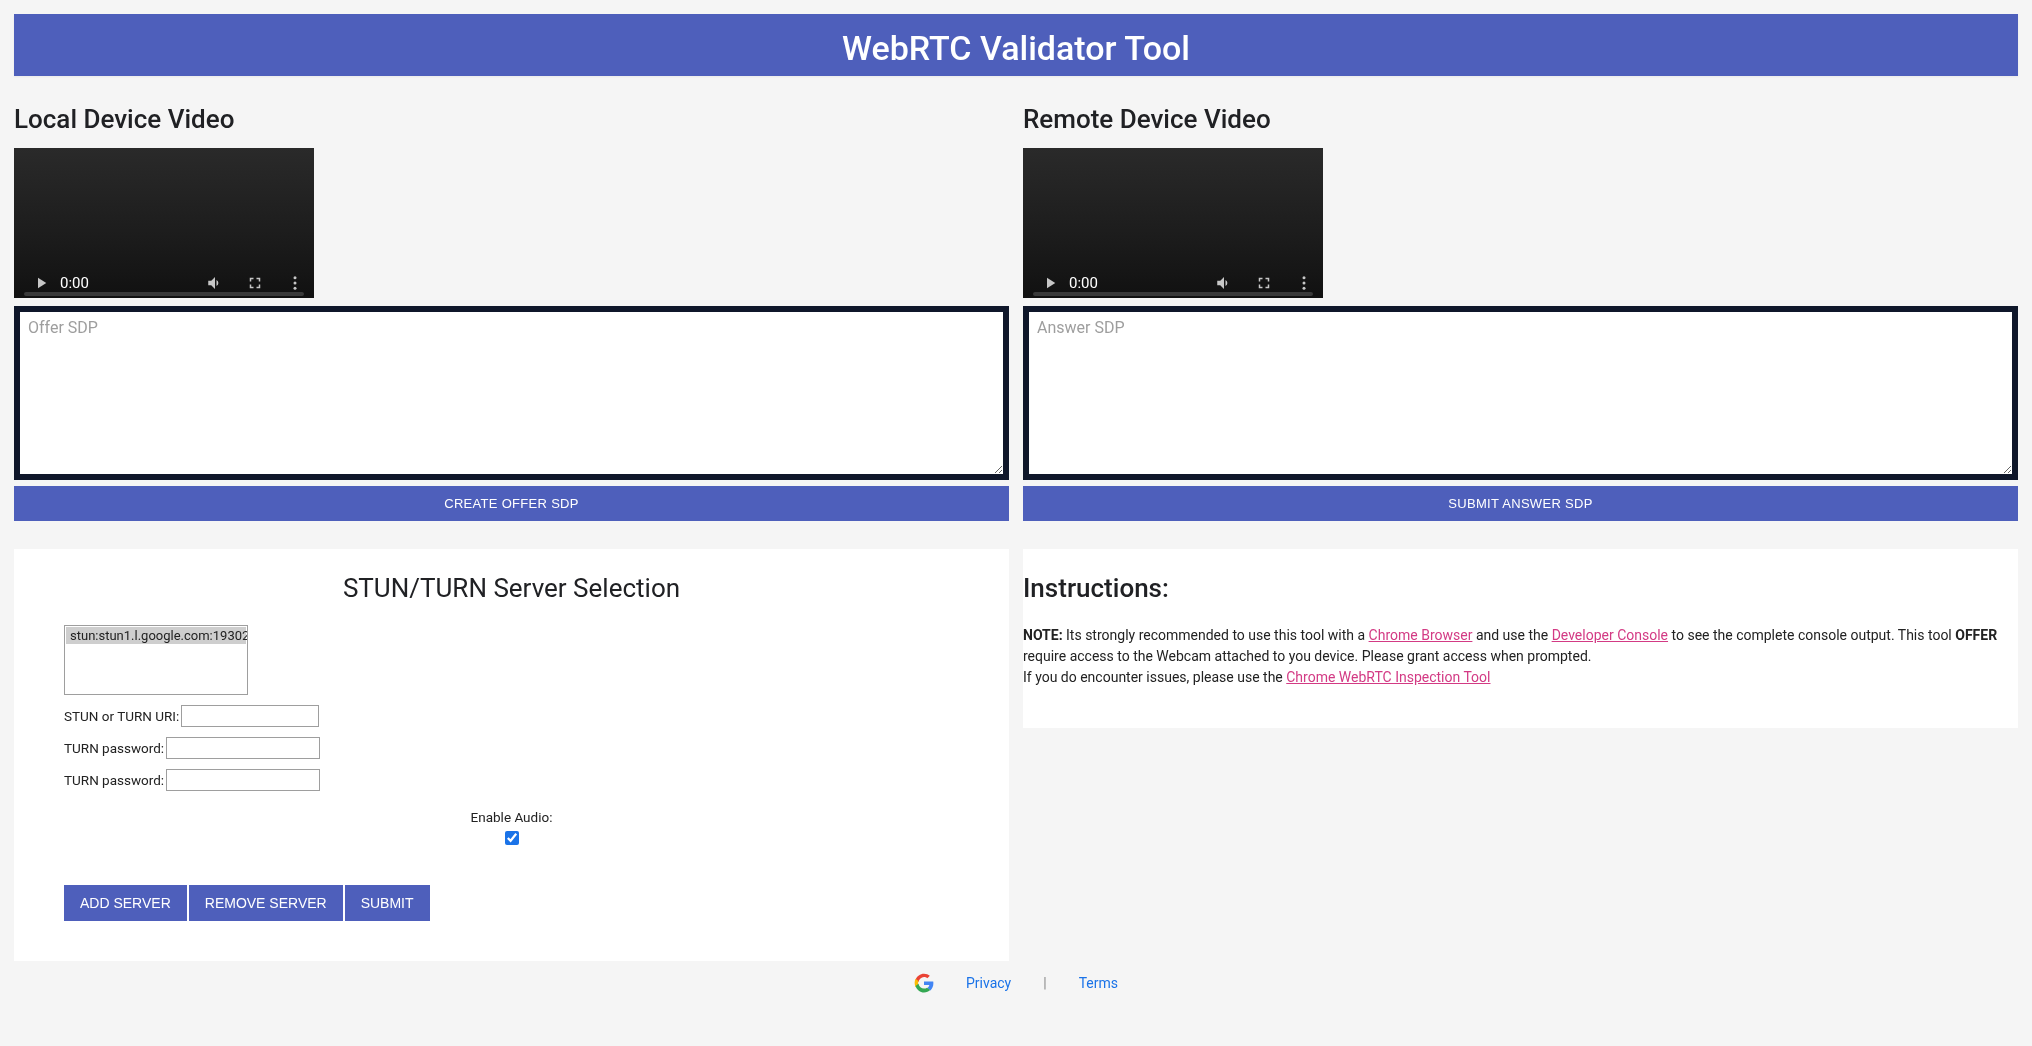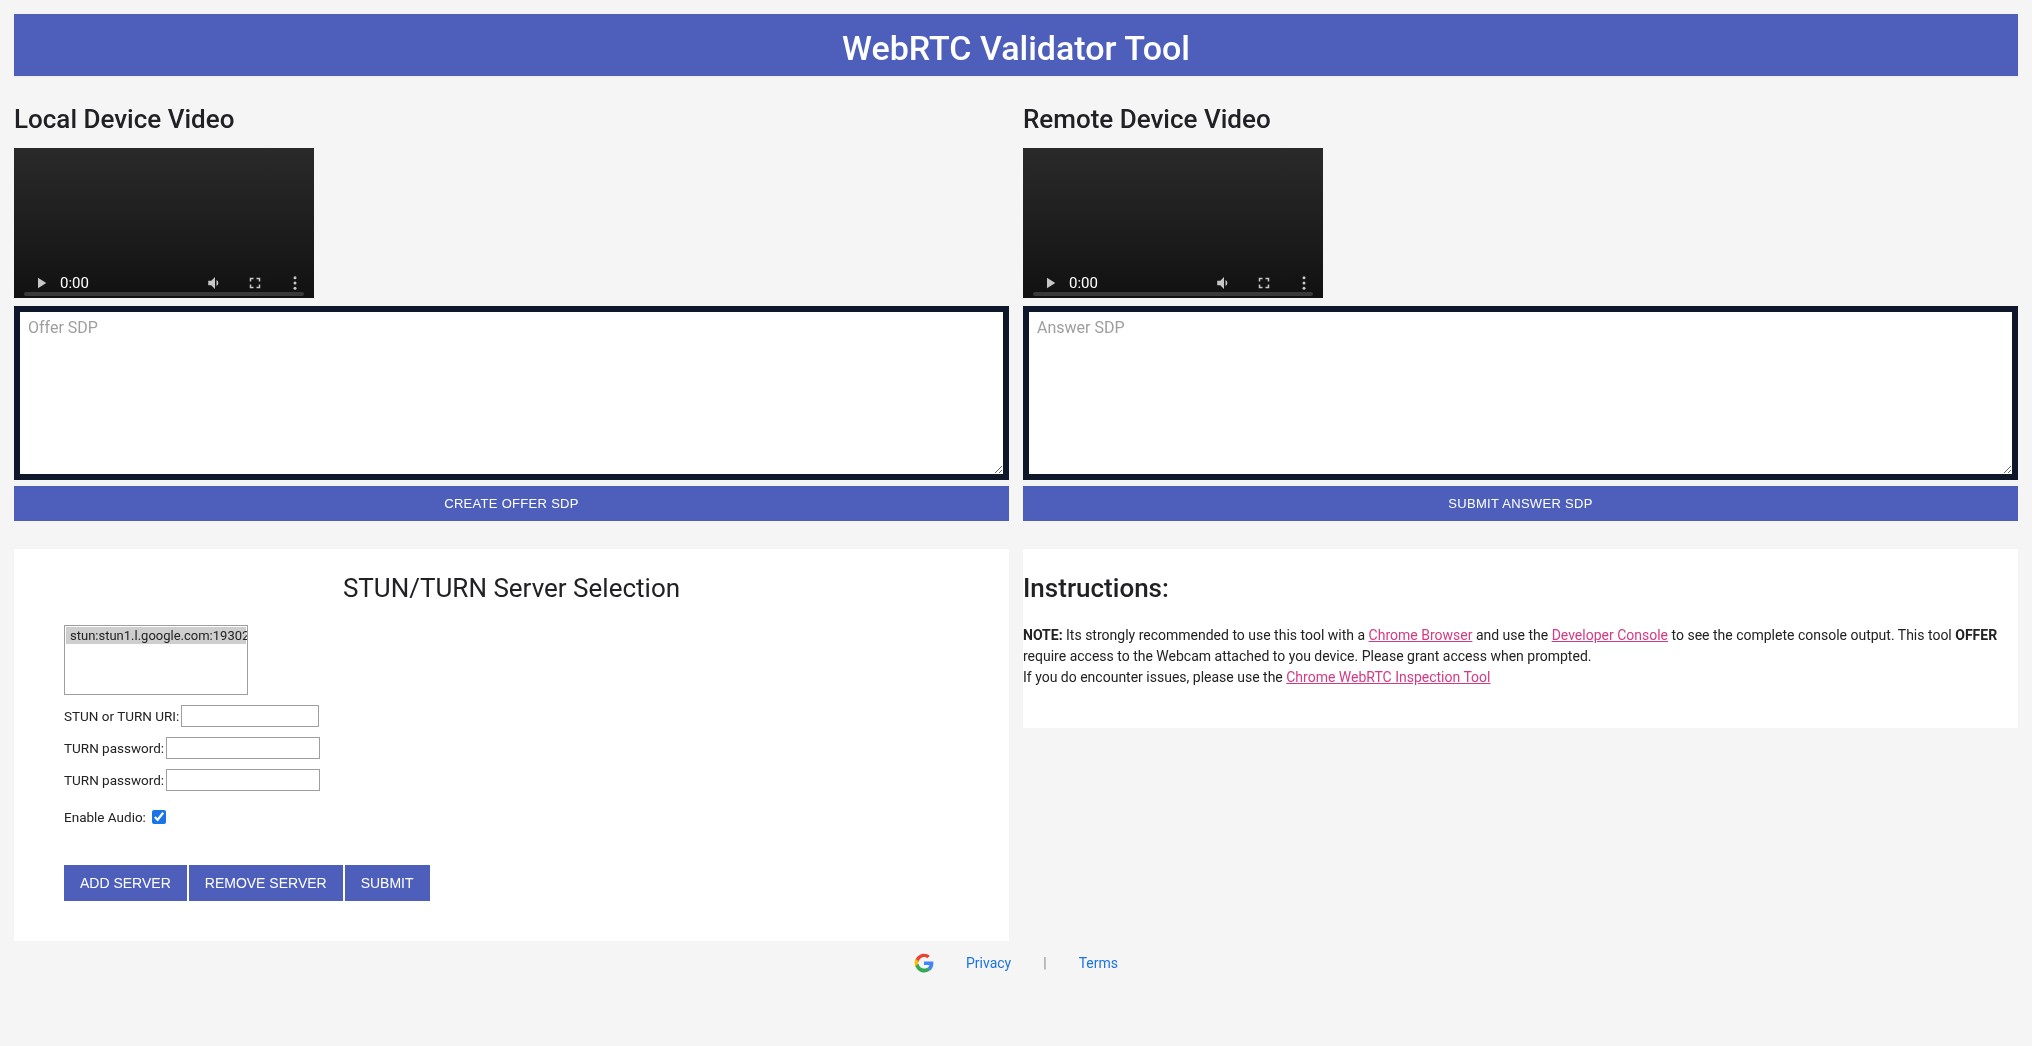--- a/index.html
+++ b/index.html
@@ -135,20 +135,21 @@
     #uri-inp { width: 138px; }
     #user-inp { width: 154px; }
     #pass-inp { width: 154px; }
     .audio-row {
       margin-top: 18px;
       font-size: 13.5px;
       color: #222;
       display: flex;
       align-items: center;
       gap: 6px;
+      flex-direction: column;
     }
     .audio-row input[type="checkbox"] {
       width: 14px; height: 14px;
       accent-color: #1a73e8;
     }
     .button-row {
       display: flex;
       gap: 2px;
       margin-top: 40px;
     }

